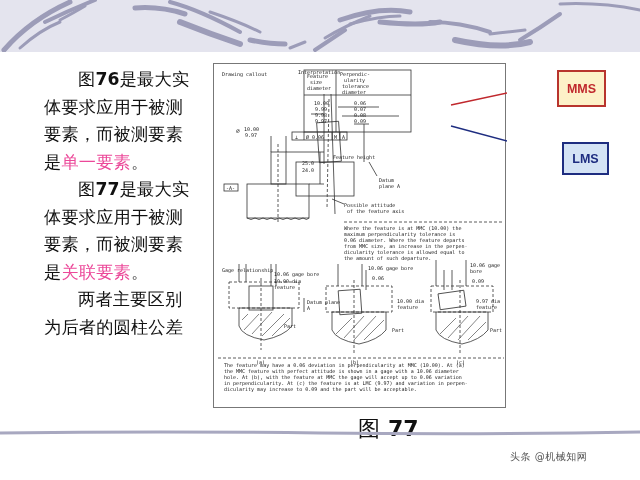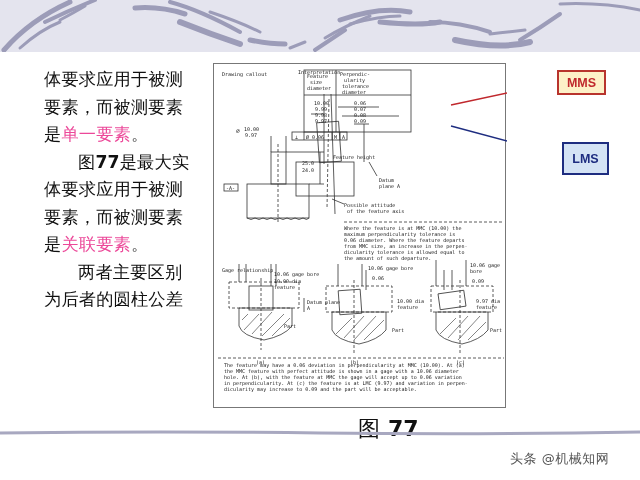--- a/index.html
+++ b/index.html
@@ -20,25 +20,25 @@
     border:1px solid #777; background:#fff; }
   .figure svg { position:absolute; left:0; top:0; }
   .tiny { font-family:"DejaVu Sans Mono", monospace; font-size:5px; fill:#222; }
   .small { font-family:"DejaVu Sans Mono", monospace; font-size:6.2px; fill:#222; }
 
   .fig-caption { position:absolute; left:358px; top:414px; font-size:22px; font-weight:bold; color:#111; }
   .fig-caption span.cn { font-family:"DejaVu Serif", serif; font-weight:normal; margin-right:8px; }
 
   .callout { position:absolute; font-family:"Liberation Sans", sans-serif; font-weight:bold; font-size:12.5px;
     display:flex; align-items:center; justify-content:center; }
-  .callout-mms { left:557px; top:70px; width:49px; height:25px; background:#fdf1c8; border:2px solid #b8342d; color:#c0282d; }
+  .callout-mms { left:557px; top:70px; width:49px; height:37px; background:#fdf1c8; border:2px solid #b8342d; color:#c0282d; }
   .callout-lms { left:562px; top:142px; width:47px; height:33px; background:#d4e3f5; border:2px solid #1e2d80; color:#1e2d80; }
 
   .bottom-line { position:absolute; left:0; top:430px; width:640px; height:6px; }
-  .watermark { position:absolute; left:510px; top:450px; font-size:13px; color:#555; letter-spacing:0.5px; }
+  .watermark { position:absolute; left:510px; top:450px; font-size:10px; color:#555; letter-spacing:0.5px; }
 </style>
 </head>
 <body>
 
 <div class="top-band">
   <svg width="640" height="52" viewBox="0 0 640 52">
     <g fill="none" stroke="#9c9cb8" stroke-linecap="round">
       <path d="M4 50 Q30 20 70 2" stroke-width="5"></path>
       <path d="M20 48 Q40 30 60 22" stroke-width="3"></path>
       <path d="M45 22 Q70 10 95 0" stroke-width="4"></path>
@@ -57,20 +57,23 @@
       <path d="M430 22 Q460 22 490 32" stroke-width="4"></path>
       <path d="M455 40 Q500 50 530 42" stroke-width="6"></path>
       <path d="M490 34 Q510 32 525 30" stroke-width="3"></path>
       <path d="M520 40 Q540 28 560 14" stroke-width="4"></path>
       <path d="M560 4 Q600 2 640 10" stroke-width="3"></path>
     </g>
   </svg>
 </div>
 
 <div class="body-text">
+  <p class="indent">
+    <span>图</span><b>76</b><span>是最大实</span>
+  </p>
   <p>体要求应用于被测</p>
   <p>要素，而被测要素</p>
   <p><span>是</span><span class="red">单一要素</span><span>。</span></p>
 
   <p class="indent">
     <span>图</span><b>77</b><span>是最大实</span>
   </p>
   <p>体要求应用于被测</p>
   <p>要素，而被测要素</p>
   <p><span>是</span><span class="red">关联要素</span><span>。</span></p>

